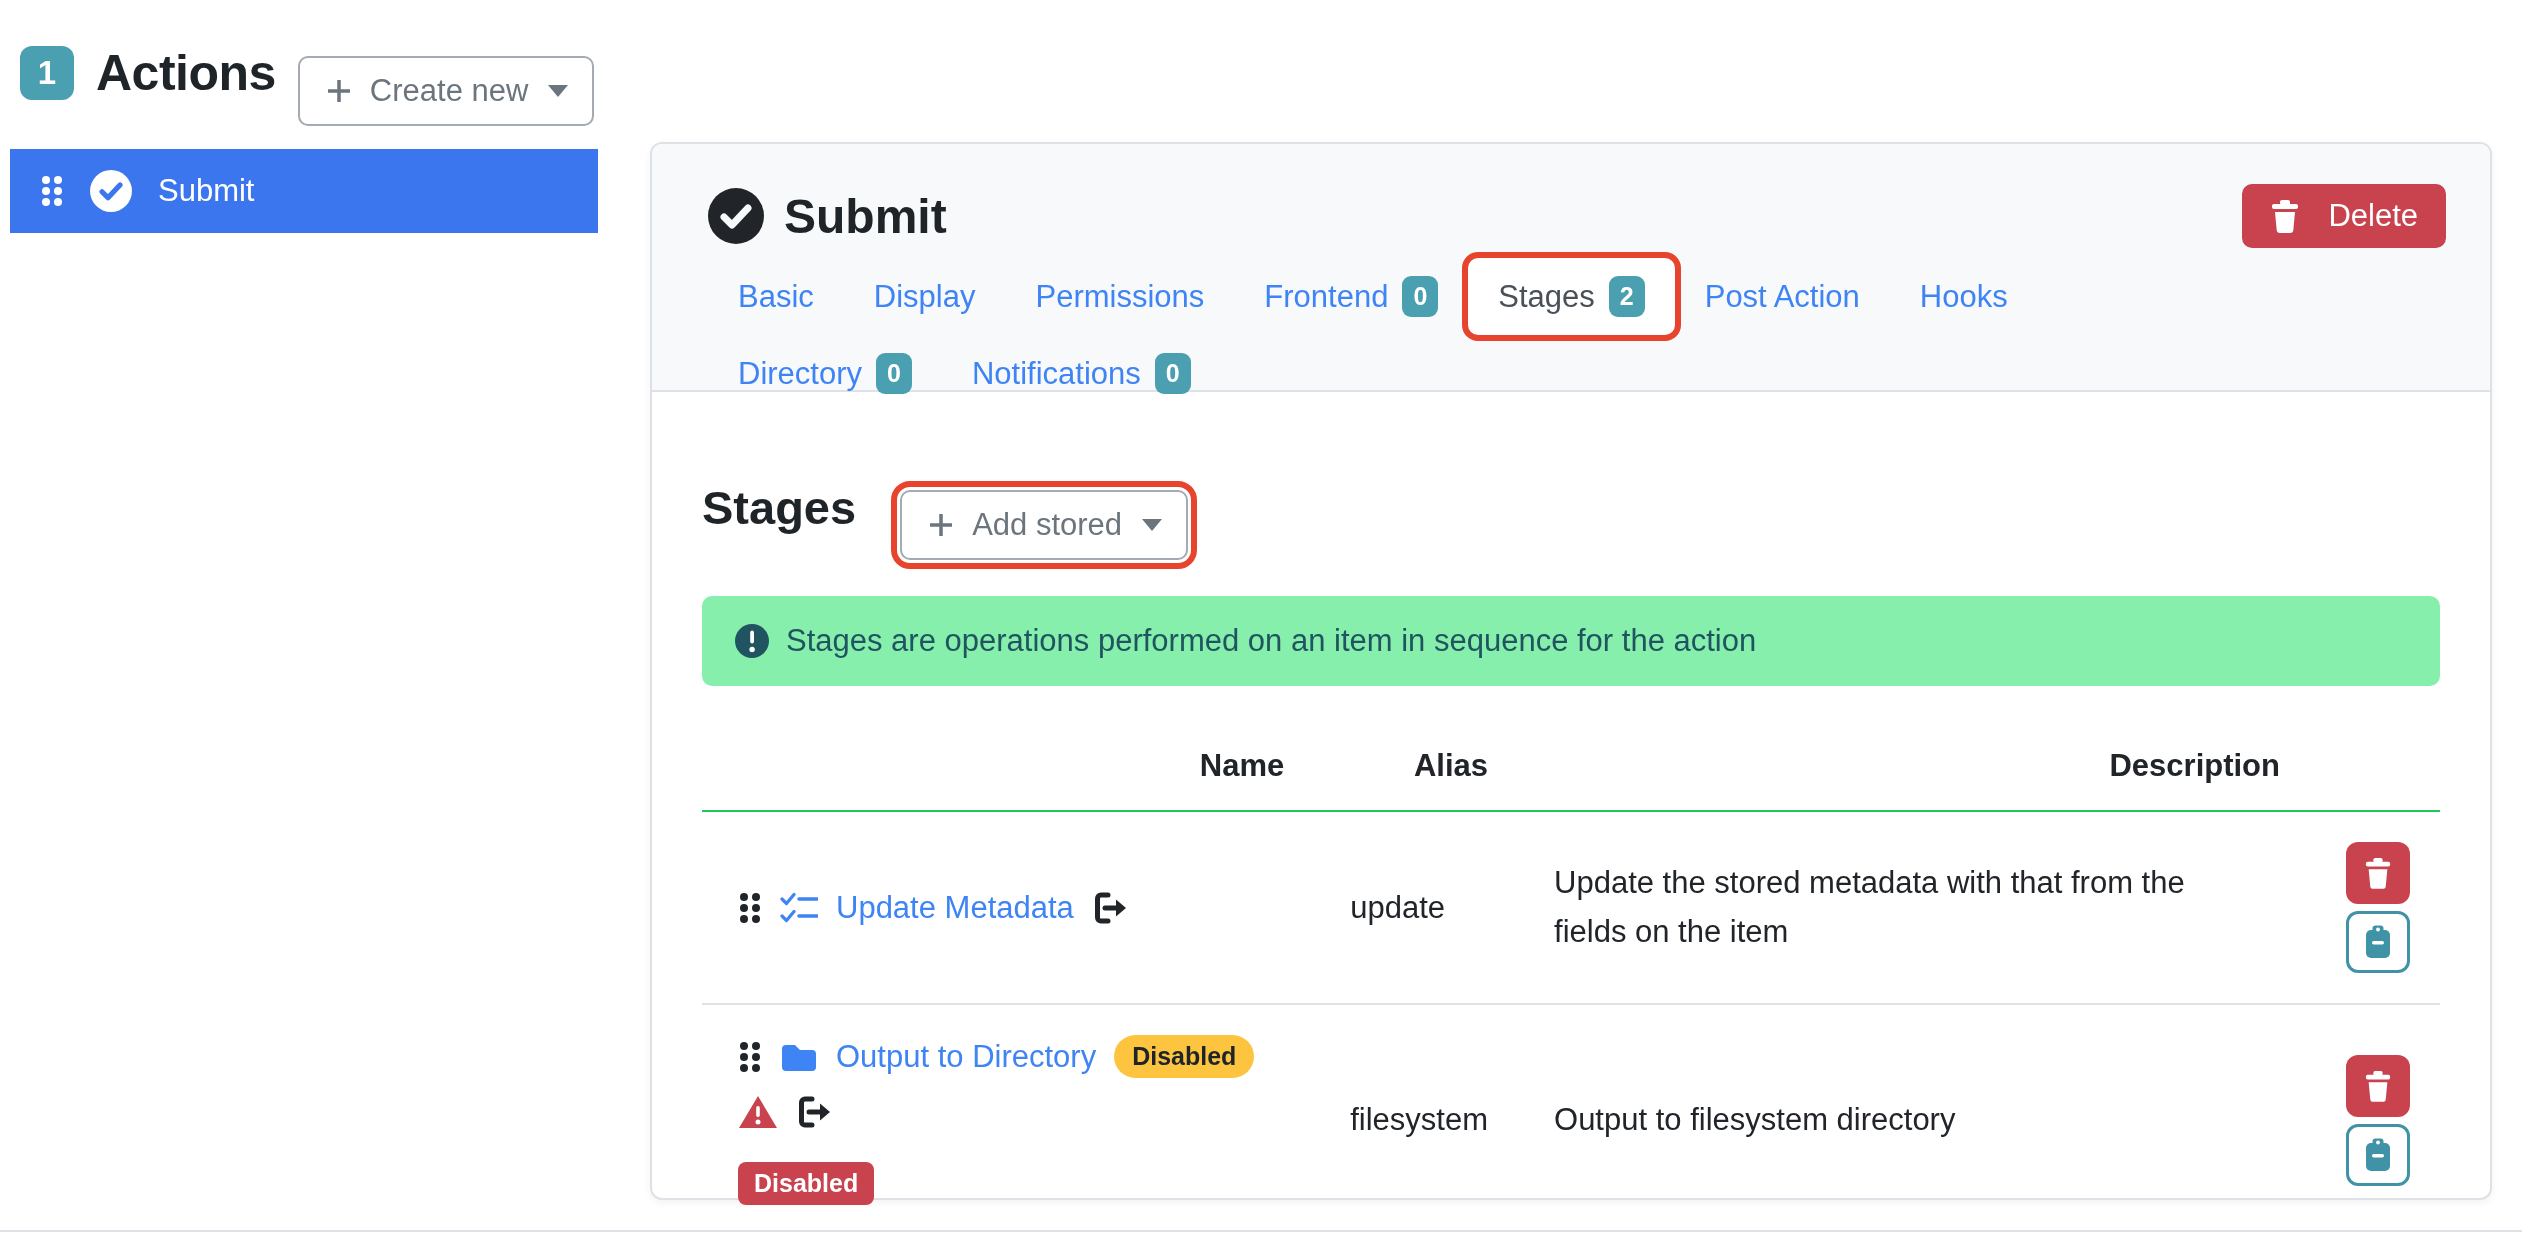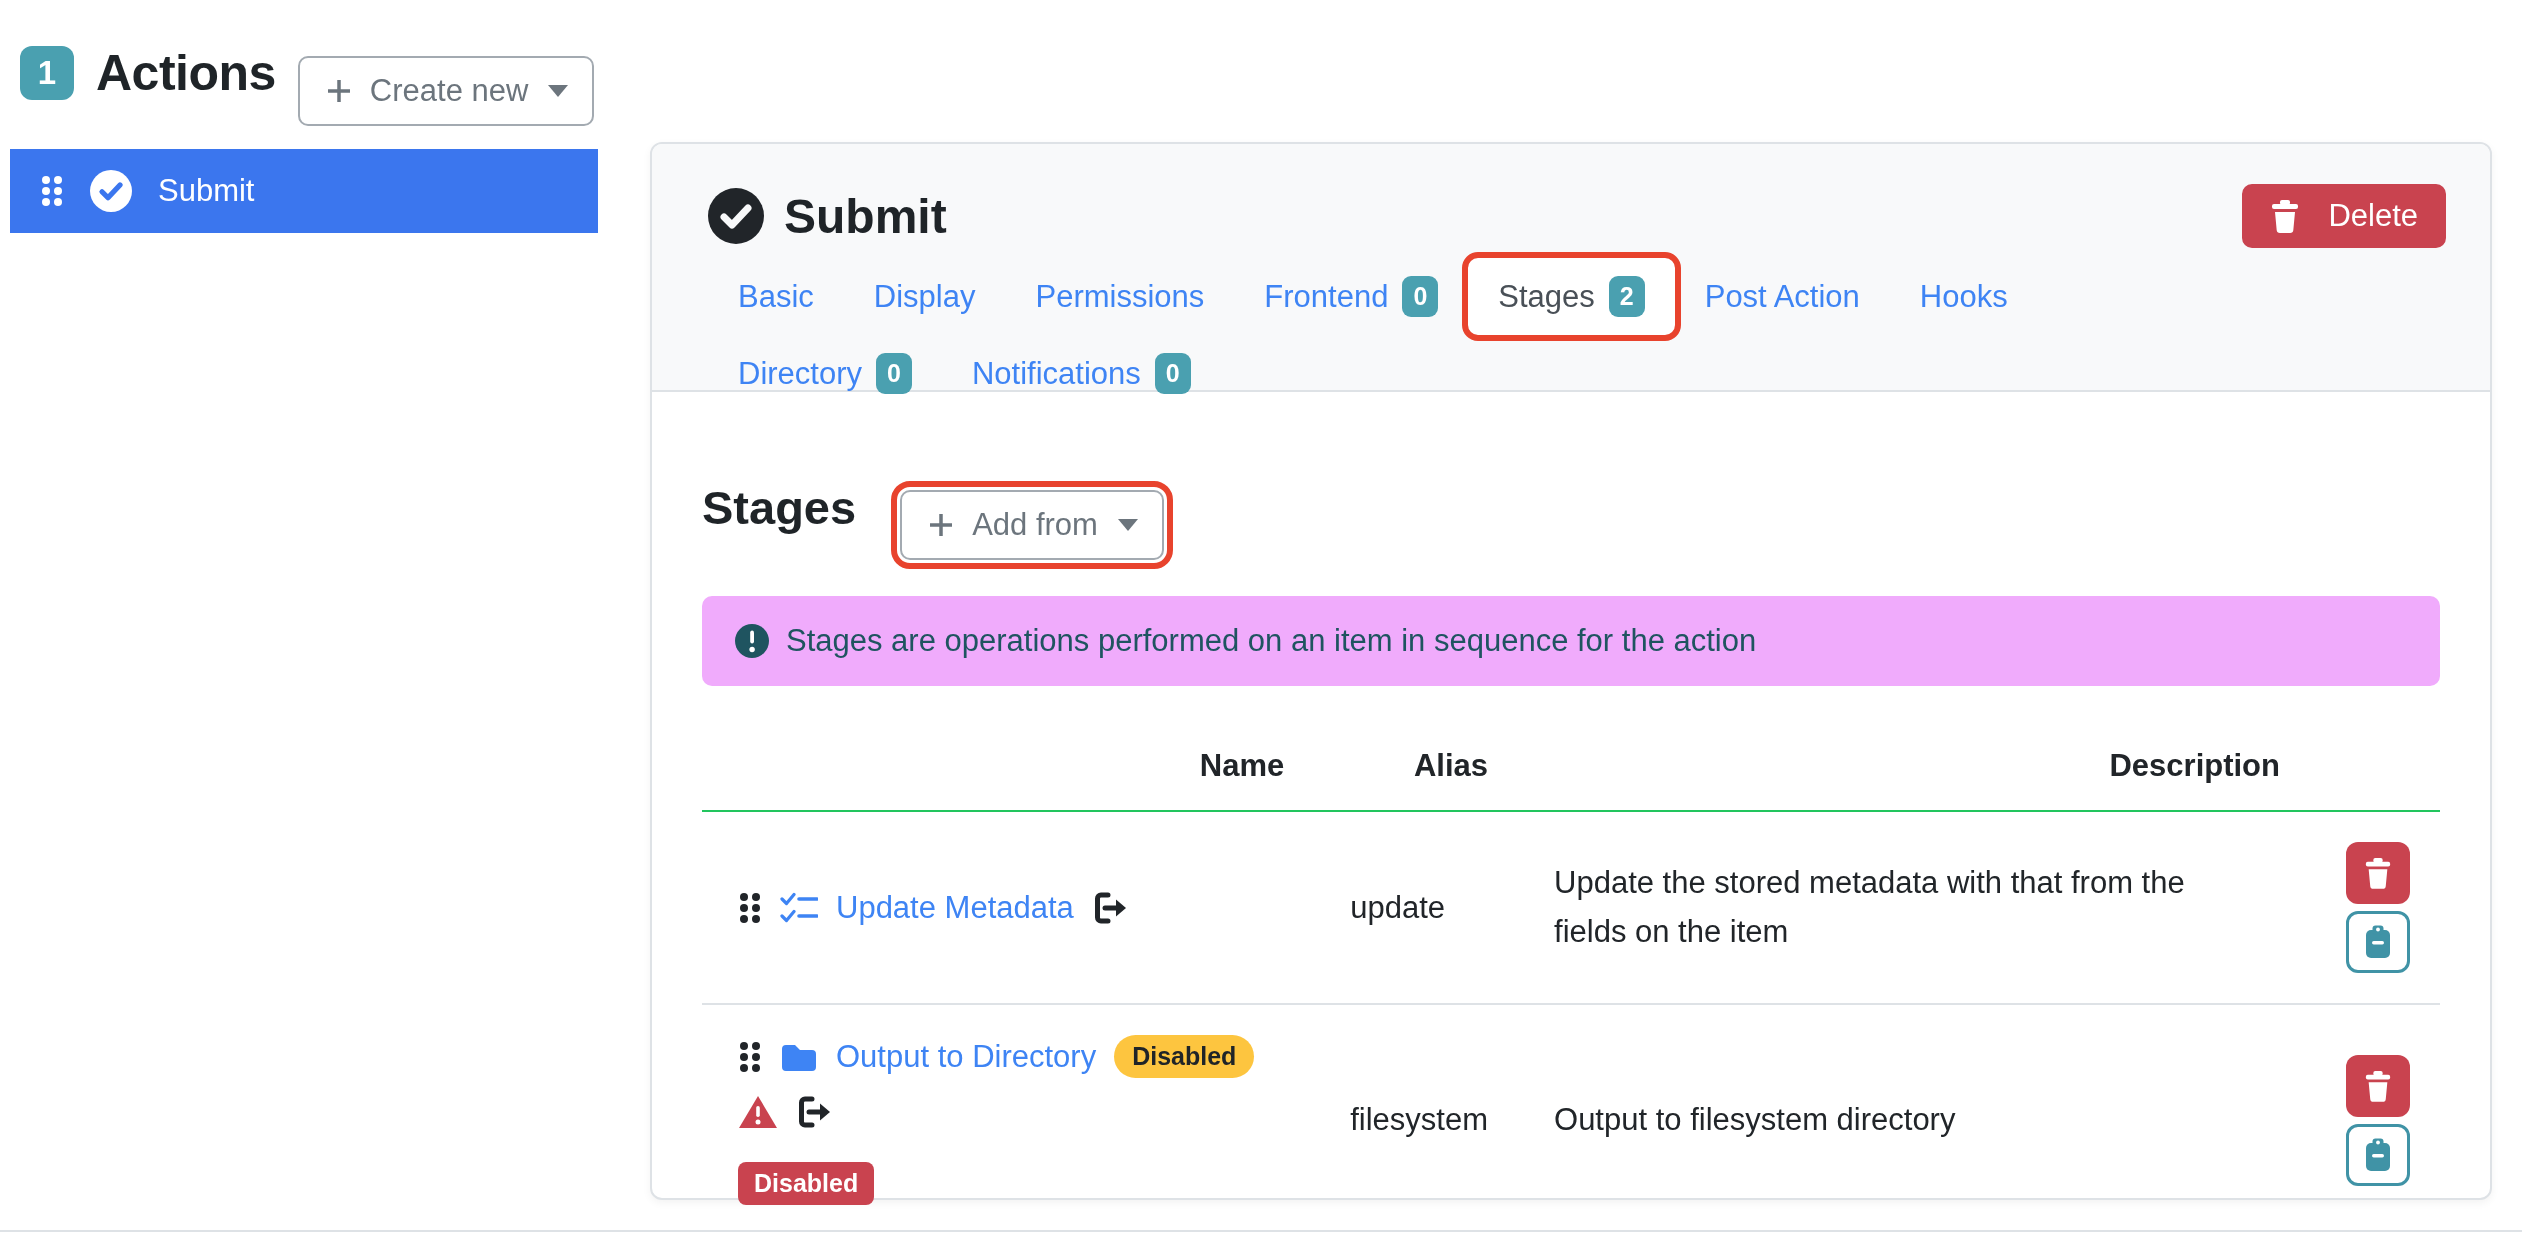--- a/index.html
+++ b/index.html
@@ -50,21 +50,21 @@
   .count-badge {
     background: #4aa0b0; color: #fff; font-size: 25px; font-weight: 700;
     padding: 8px 11px; border-radius: 9px; line-height: 1;
   }
   
   .panel-body { padding: 62px 50px 0 50px; }
   .stages-head { display: flex; align-items: center; gap: 44px; margin-bottom: 36px; }
   .stages-title { font-size: 47px; font-weight: 700; color: #1f2428; }
   .btn-add { outline: 6px solid #e8432d; outline-offset: 3px; }
   .alert-info {
-    background: #f0abfc; color: #1f5460; border-radius: 10px; padding: 27px 32px;
+    background: #86efac; color: #1f5460; border-radius: 10px; padding: 27px 32px;
     font-size: 31px; display: flex; align-items: center; gap: 16px; margin-bottom: 42px;
   }
   
   table.stages-table { width: 100%; border-collapse: collapse; font-size: 31px; }
   .stages-table th { text-align: right; font-weight: 700; padding: 20px 30px 26px 36px; border-bottom: 2px solid #22c55e; }
   .stages-table td { padding: 30px 30px 30px 36px; vertical-align: middle; }
   .stages-table tbody tr + tr td { border-top: 2px solid #dee2e6; }
   .name-cell { display: flex; flex-wrap: wrap; align-items: center; gap: 16px 18px; }
   .stage-link { color: #3e84f4; text-decoration: none; cursor: pointer; }
   .flex-break { flex-basis: 100%; height: 0; }
@@ -192,21 +192,21 @@
 
   <div class="panel-body">
     <div class="stages-head">
       <div class="stages-title">Stages</div>
       <button class="btn btn-gray btn-add">
         <span>
           <svg width="30" height="30" viewBox="0 0 30 30">
               <path d="M15 4 V26 M4 15 H26" stroke="currentColor" stroke-width="3.5"></path>
             </svg>
         </span>
-        <span>Add from</span>
+        <span>Add stored</span>
         <span class="caret"></span>
       </button>
     </div>
 
     <div class="alert-info">
       <span>
         <svg width="36" height="36" viewBox="0 0 36 36">
           <circle cx="18" cy="18" r="17" fill="#1f5460"></circle>
           <rect x="16.2" y="7.5" width="3.8" height="13" rx="1.9" fill="#ffffff"></rect>
           <circle cx="18.1" cy="26.5" r="2.7" fill="#ffffff"></circle>

